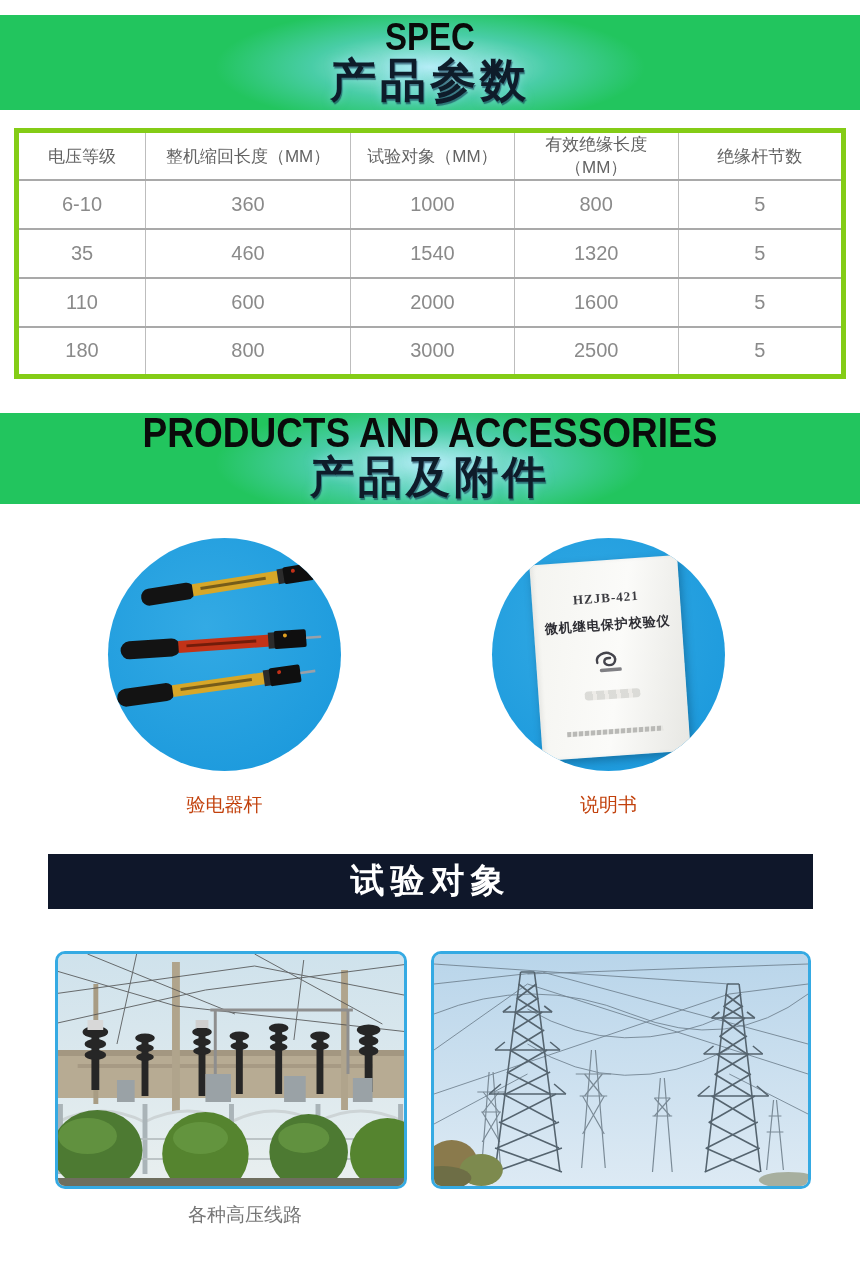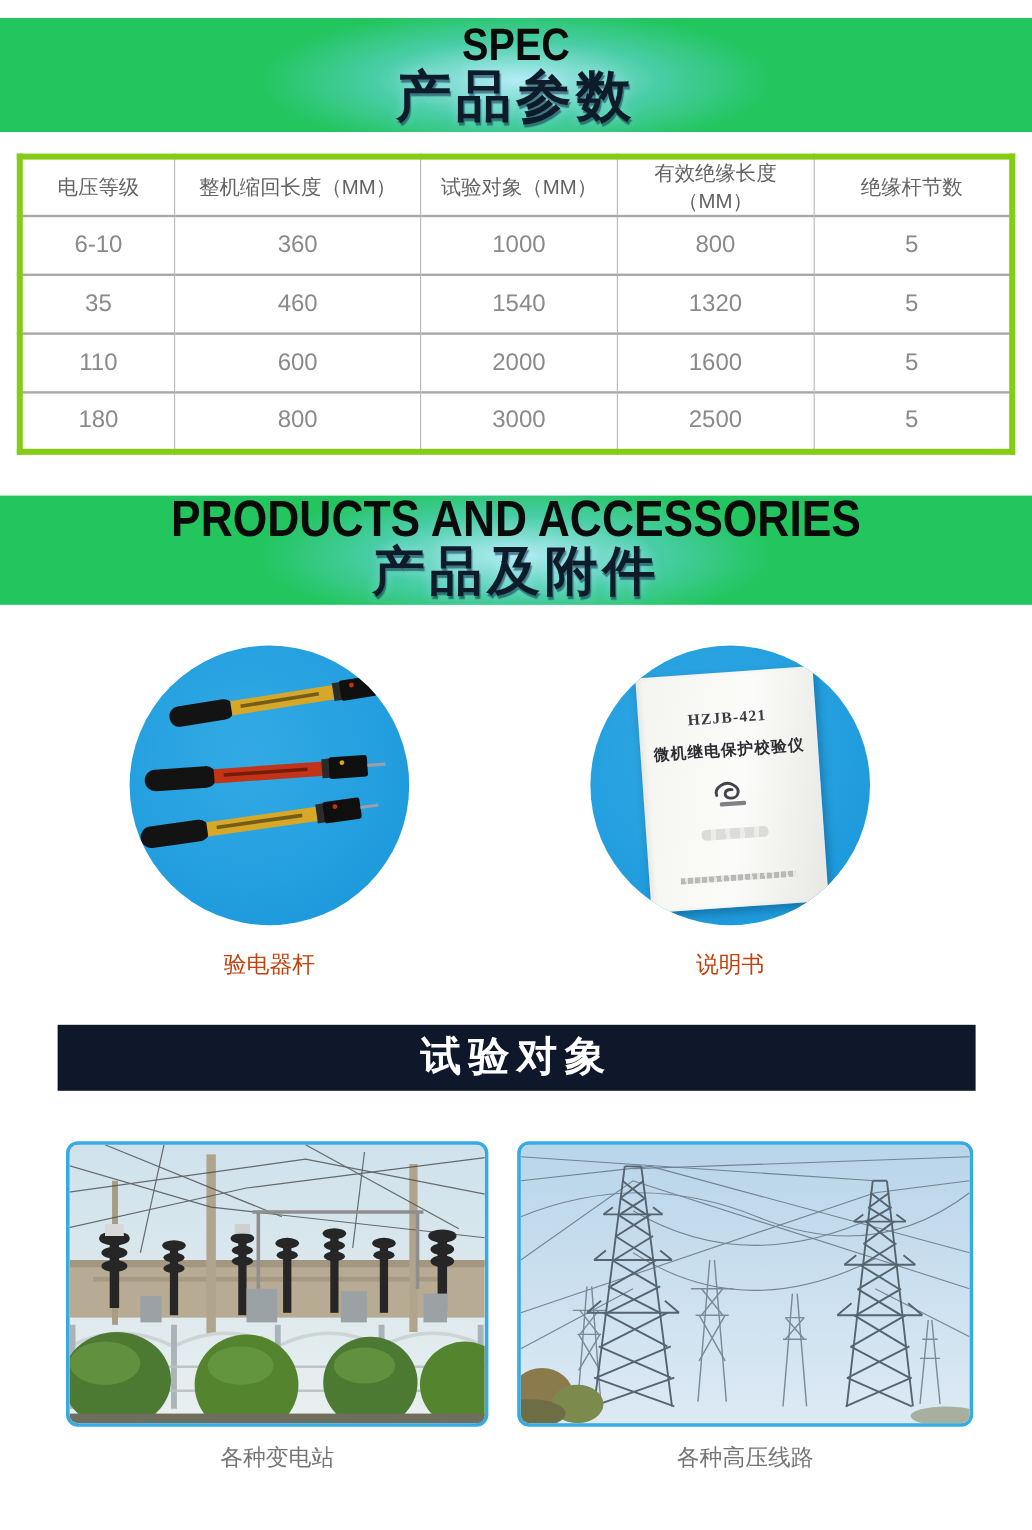--- a/index.html
+++ b/index.html
@@ -413,15 +413,14 @@
         <ellipse cx="48" cy="216" rx="22" ry="16" fill="#7d8a4e"></ellipse>
         <ellipse cx="8" cy="224" rx="30" ry="12" fill="#6e6e46"></ellipse>
         <ellipse cx="360" cy="226" rx="30" ry="8" fill="#9aa08a" opacity="0.8"></ellipse>
       </g>
     </svg>
   </div>
 
 </div>
 
 <div class="photo-captions">
-  <div class="cap">各种变电站</div>
   <div class="cap">各种高压线路</div>
 </div>
 
 </body></html>

